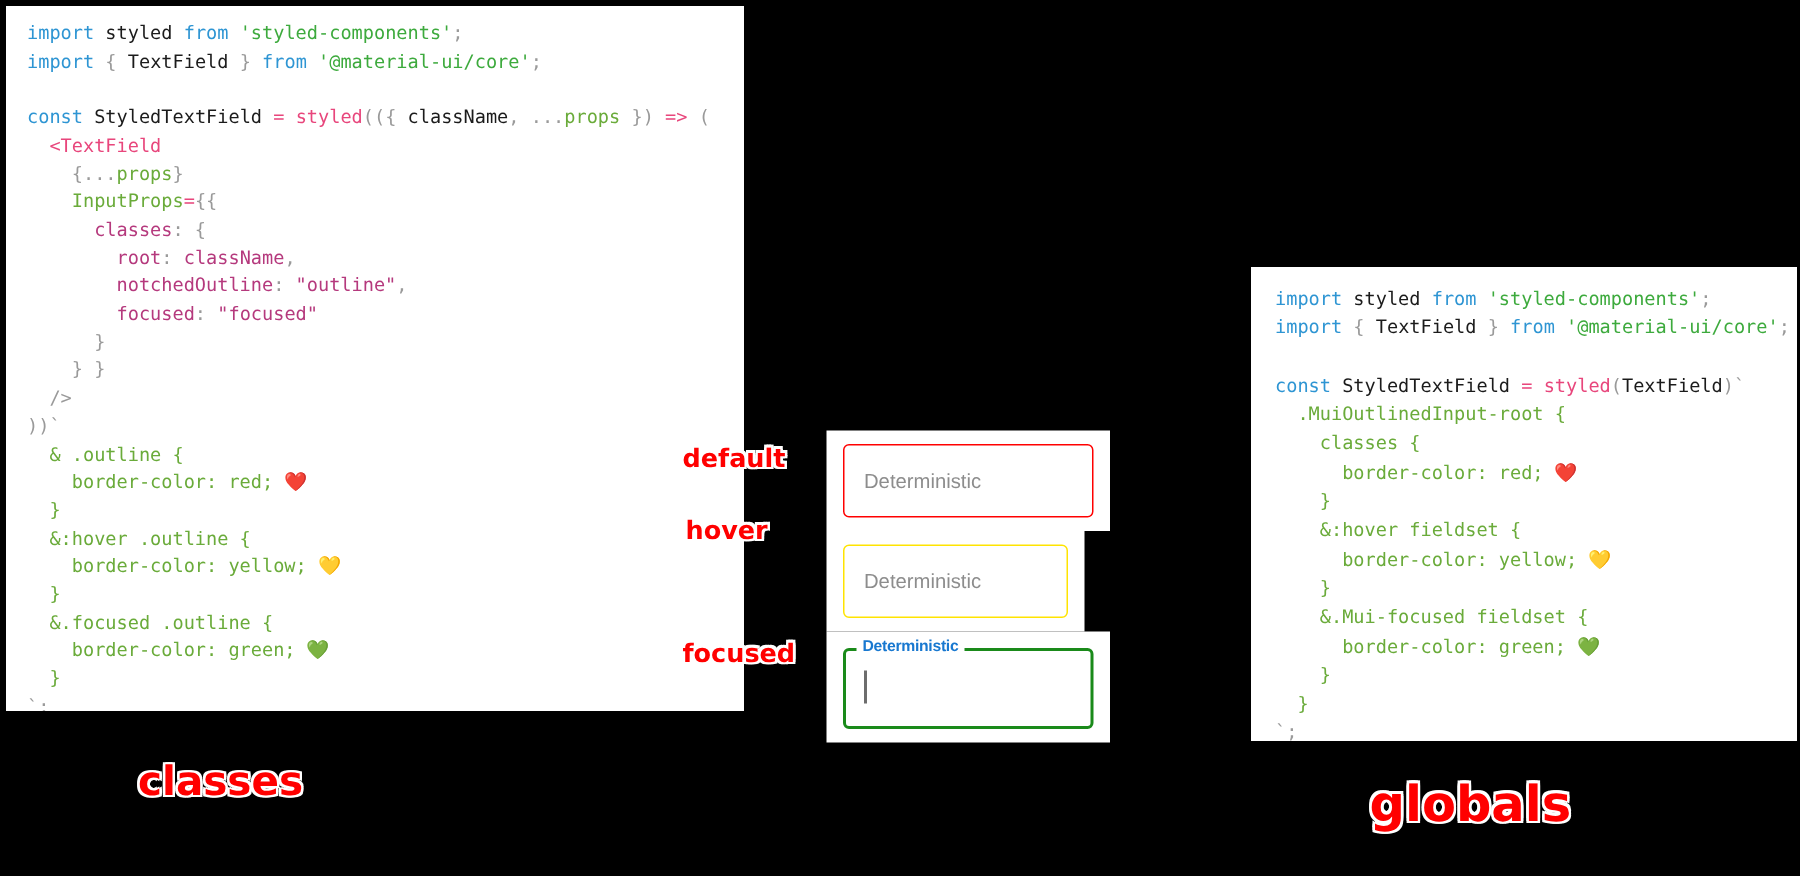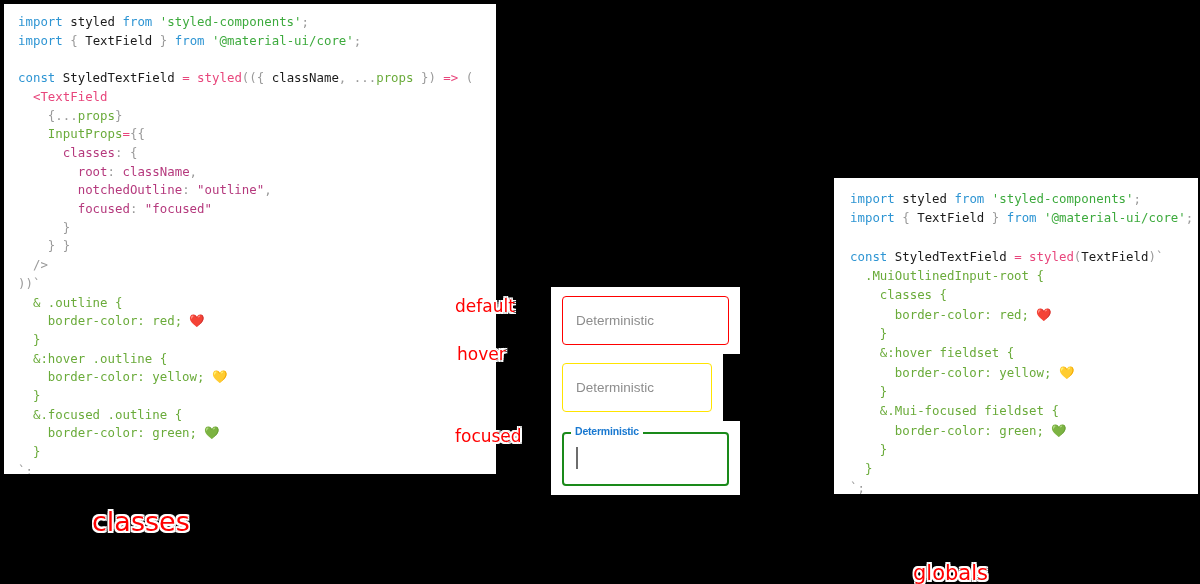--- a/index.html
+++ b/index.html
@@ -110,34 +110,34 @@
     position: absolute;
     left: 14px; top: 15px;
     width: 1.6px; height: 22px;
     background: #6d6d6d;
   }
 
   
   .redlabel {
     position: absolute;
     font-family: "DejaVu Sans", sans-serif;
-    font-weight: normal;
+    font-weight: bold;
     color: #ff0000;
     text-shadow:
       -1.6px -1.6px 0 #fff,  1.6px -1.6px 0 #fff,
       -1.6px  1.6px 0 #fff,  1.6px  1.6px 0 #fff,
       -1.6px 0 0 #fff, 1.6px 0 0 #fff,
       0 -1.6px 0 #fff, 0 1.6px 0 #fff;
     white-space: nowrap;
   }
   #label-default { left: 455px; top: 296px; font-size: 17px; }
   #label-hover   { left: 457px; top: 344px; font-size: 17px; }
   #label-focused { left: 455px; top: 426px; font-size: 17px; }
   #label-classes { left: 92px;  top: 506px; font-size: 27px; }
-  #label-globals { left: 913px; top: 516px; font-size: 21px; margin-top: 45px; }
+  #label-globals { left: 913px; top: 516px; font-size: 33px; }
 
   .heart { font-family: "DejaVu Sans", sans-serif; }
 </style>
 </head>
 <body>
 
 <div class="code-panel" id="panel-classes">
   <div class="code"><span class="k">import</span> <span class="def">styled</span> <span class="k">from</span> <span class="str">'styled-components'</span><span class="pun">;</span>
 <span class="k">import</span> <span class="pun">{</span> <span class="def">TextField</span> <span class="pun">}</span> <span class="k">from</span> <span class="str">'@material-ui/core'</span><span class="pun">;</span>
 

